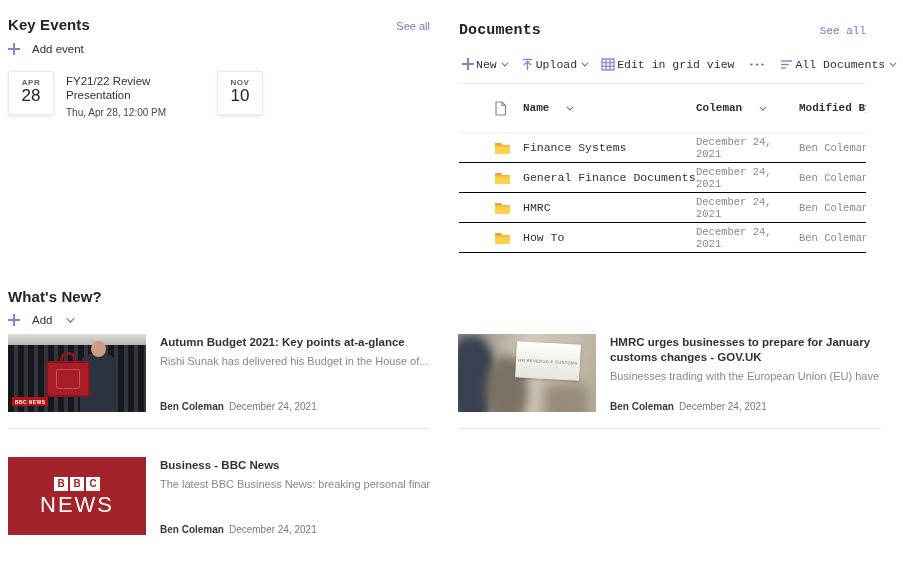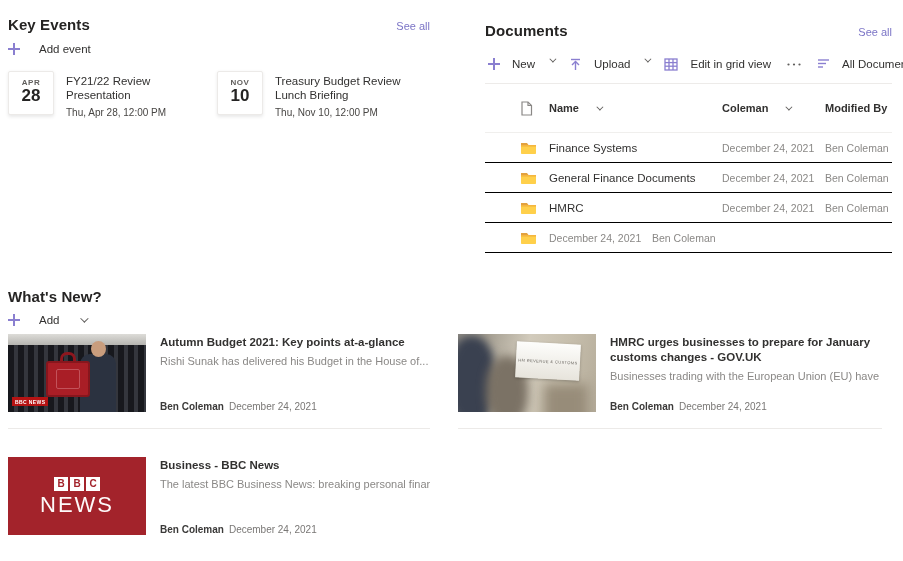--- a/index.html
+++ b/index.html
@@ -6,45 +6,45 @@
   html,body { background:#fff; }
   .page {
     position: relative; width: 903px; height: 561px; overflow: hidden;
     background:#fff; color:#323130;
     font-family: "Liberation Sans", sans-serif;
   }
   .section-title { font-size:15px; font-weight:700; color:#252423; letter-spacing:.1px; }
   .see-all { font-size:11px; color:#7b74c6; text-decoration:none; cursor:pointer; }
 
   
-  .cmd { display:flex; align-items:center; gap:19px; font-size:11.5px; color:#323130; cursor:pointer; background:none; border:none; font-family:inherit; }
+  .cmd { display:flex; align-items:center; gap:12px; font-size:11.5px; color:#323130; cursor:pointer; background:none; border:none; font-family:inherit; }
   .plus { width:12px; height:12px; position:relative; display:inline-block; }
   .plus::before, .plus::after { content:""; position:absolute; background:#8a7fd0; }
   .plus::before { left:5px; top:0; width:1.6px; height:12px; }
   .plus::after { left:0; top:5px; width:12px; height:1.6px; }
   .chev { width:6px; height:6px; border-right:1.3px solid #605e5c; border-bottom:1.3px solid #605e5c; transform:rotate(45deg) translateY(-2px); display:inline-block; margin-left:2px; }
 
   
   .key-events { position:absolute; left:8px; top:16px; width:422px; }
   .panel-header { display:flex; justify-content:space-between; align-items:baseline; }
   .key-events .cmd { margin-top:10px; }
   .events-row { margin-top:16px; display:flex; gap:5px; }
   .event-card { display:flex; gap:12px; width:204px; cursor:pointer; }
   .date-tile { flex:none; width:46px; height:44px; background:#fff; border:1px solid #eceae8; border-radius:2px;
     box-shadow:0 1.6px 3.6px rgba(0,0,0,.09); text-align:center; padding-top:6px; }
   .ev-month { font-size:8px; font-weight:700; letter-spacing:.6px; color:#605e5c; text-transform:uppercase; display:block; }
-  .ev-day { font-size:17px; font-weight:700; color:#252423; line-height:1.05; display:block; }
+  .ev-day { font-size:17px; font-weight:400; color:#252423; line-height:1.05; display:block; }
   .event-info { padding-top:3px; }
   .event-title { font-size:11.5px; font-weight:400; color:#323130; line-height:1.25; }
   .event-when { font-size:10px; color:#484644; margin-top:4px; }
 
   
-  .documents { position:absolute; left:485px; top:22px; width:407px; }
+  .documents { position:absolute; left:459px; top:22px; width:407px;font-family:Liberation Mono, monospace; }
   .toolbar { margin-top:11px; display:flex; align-items:center; gap:9px; height:28px; }
-  .tb-btn { display:flex; align-items:flex-start; gap:12px; font-size:11.5px; color:#323130; background:none; border:none; font-family:inherit; cursor:pointer; padding:2px 3px; white-space:nowrap; }
+  .tb-btn { display:flex; align-items:center; gap:2px; font-size:11.5px; color:#323130; background:none; border:none; font-family:inherit; cursor:pointer; padding:2px 3px; white-space:nowrap; }
   .toolbar-divider { border-bottom:1px solid #edebe9; margin-top:5px; }
   .icon-svg { display:block; }
   .thead { display:flex; align-items:center; height:49px; padding-left:35px; border-bottom:1px solid #f0efed; }
   .th { display:flex; align-items:center; gap:15px; font-size:11px; font-weight:600; color:#323130; cursor:pointer; }
   .th .chev, .tb-btn .chev { width:5px; height:5px; }
   .col-icon { width:29px; flex:none; }
   .col-name { width:173px; flex:none; }
   .col-mod  { width:103px; flex:none; }
   .col-by   { flex:1; min-width:0; overflow:hidden; white-space:nowrap; }
   .trow { display:flex; align-items:center; height:30px; padding-left:35px; border-bottom:1px solid #000000; cursor:pointer; }
@@ -114,24 +114,20 @@
           <div class="event-title">FY21/22 Review Presentation</div>
           <div class="event-when">Thu, Apr 28, 12:00 PM</div>
         </div>
       </div>
 
       <div class="event-card">
         <div class="date-tile">
           <span class="ev-month">NOV</span>
           <span class="ev-day">10</span>
         </div>
-        <div class="event-info">
-          <div class="event-title">Treasury Budget Review Lunch Briefing</div>
-          <div class="event-when">Thu, Nov 10, 12:00 PM</div>
-        </div>
       </div>
 
     </div>
   </section>
 
   <section class="documents">
     <div class="panel-header">
       <h2 class="section-title">Documents</h2>
       <a class="see-all">See all</a>
     </div>
@@ -246,20 +242,21 @@
         <div class="col-by doc-meta">Ben Coleman</div>
       </div>
       <div class="trow">
         <div class="col-icon">
           <svg class="icon-svg" width="17" height="14" viewBox="0 0 17 14">
             <path d="M1 2 h6 l1.5 2 H1 Z" fill="#e3a23e"></path>
             <rect x="1" y="4" width="15" height="9" rx="0.8" fill="#ffd04b"></rect>
             <rect x="1" y="4" width="15" height="1.6" fill="#f4b63f"></rect>
           </svg>
         </div>
+        <div class="col-name doc-name">How To</div>
         <div class="col-mod doc-meta">December 24, 2021</div>
         <div class="col-by doc-meta">Ben Coleman</div>
       </div>
     </div>
   </section>
 
   <section class="whats-new">
     <h2 class="section-title">What's New?</h2>
     <button class="cmd">
       <span class="plus"></span>

